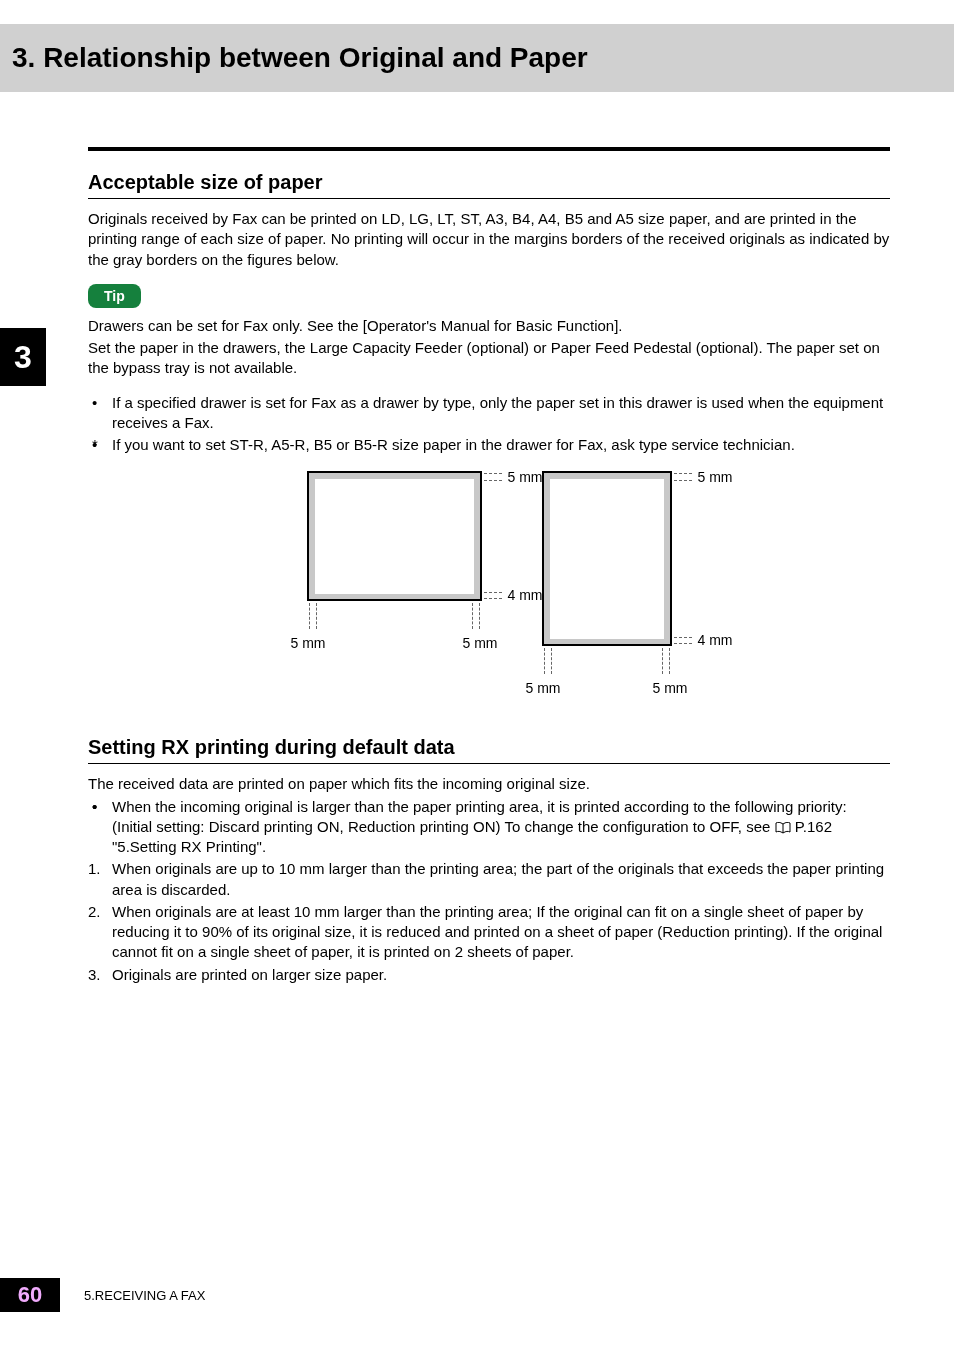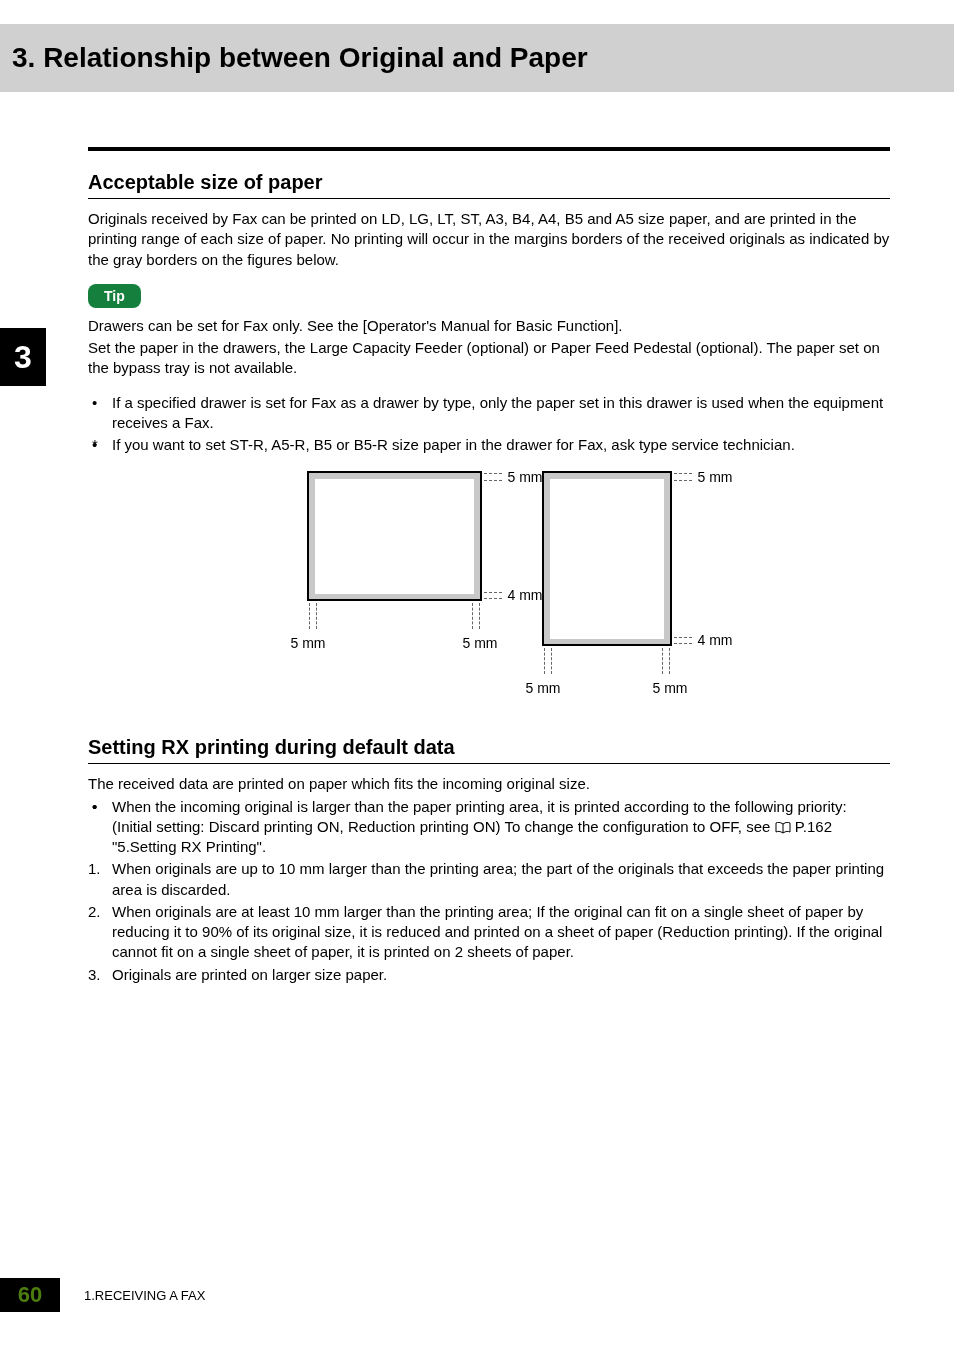--- a/index.html
+++ b/index.html
@@ -228,21 +228,21 @@
     .footer {
       position: absolute;
       bottom: 36px;
       left: 0;
       right: 0;
       display: flex;
       align-items: center;
     }
     .page-num-box {
       background: #000;
-      color: #4d7c0f;
+      color: #f0abfc;
       font-size: 22px;
       font-weight: bold;
       width: 60px;
       height: 34px;
       display: flex;
       align-items: center;
       justify-content: center;
     }
     .footer-text {
       font-size: 13px;
@@ -342,14 +342,14 @@
     <li><span class="marker">2.</span><span>When originals are at least 10 mm larger than the printing area; If the original can fit on a single sheet of paper by reducing it to 90% of its original size, it is reduced and printed on a sheet of paper (Reduction printing). If the original cannot fit on a single sheet of paper, it is printed on 2 sheets of paper.</span></li>
     <li><span class="marker">3.</span><span>Originals are printed on larger size paper.</span></li>
   </ol>
 
 </div>
 
 <div class="footer">
   <div class="page-num-box">
     <span>60</span>
   </div>
-  <span class="footer-text">1.RECEIVING A FAX</span>
+  <span class="footer-text">5.RECEIVING A FAX</span>
 </div>
 
 </body></html>

